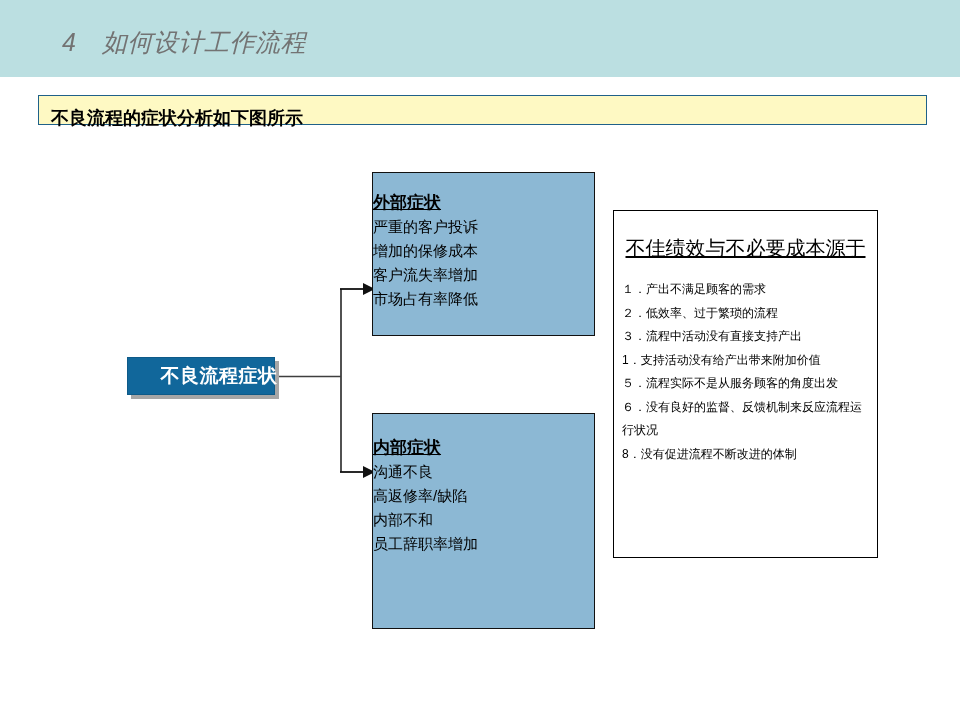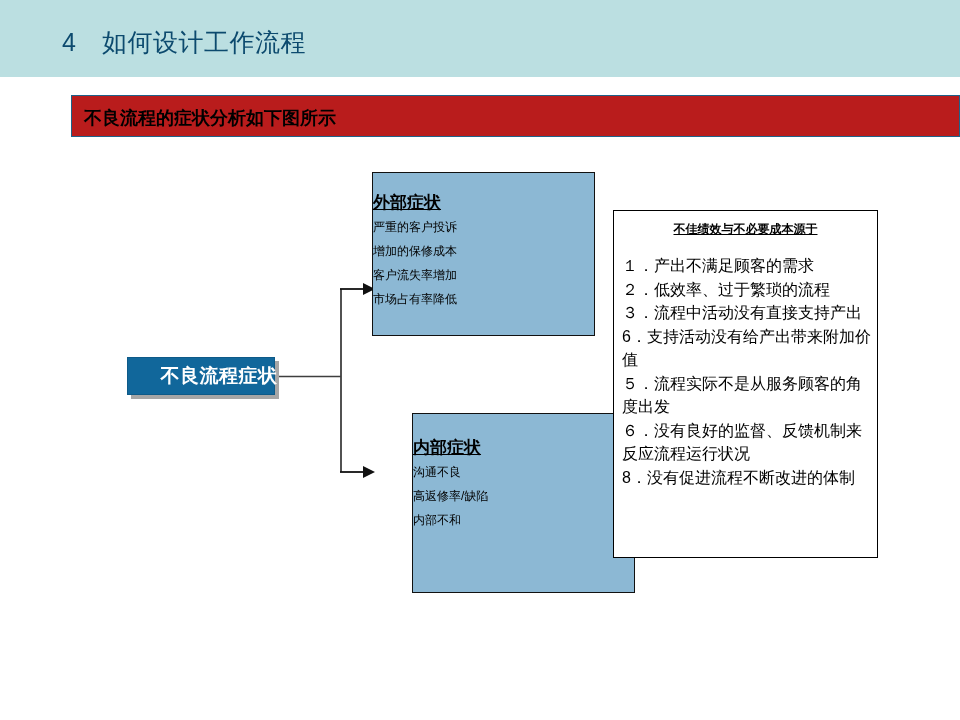--- a/index.html
+++ b/index.html
@@ -22,37 +22,37 @@
     top: 0;
     width: 960px;
     height: 77px;
     background: #bbdfe1;
   }
   #header-title {
     position: absolute;
     left: 62px;
     top: 26px;
     font-size: 25px;
-    color: #0c4a6e;
+    color: #737373;
     letter-spacing: 0.5px;
     white-space: pre;
     font-weight: 400;
+    font-style: italic;
   }
 
   
   #subtitle-box {
     position: absolute;
     left: 38px;
     top: 95px;
     width: 889px;
-    height: 42px;
+    height: 30px;
     border: 1.5px solid #1f6189;
-    background: #b91c1c;
-    box-sizing: border-box;
-    margin-left: 33px;
+    background: #fef9c3;
+    box-sizing: border-box;
   }
   #subtitle-text {
     position: absolute;
     left: 12px;
     top: 10px;
     font-size: 18px;
     font-weight: bold;
     color: #000000;
     white-space: pre;
   }
@@ -110,65 +110,64 @@
   #box-external {
     left: 372px;
     top: 172px;
     width: 223px;
     height: 164px;
   }
   #box-internal {
     left: 372px;
     top: 413px;
     width: 223px;
-    height: 180px;
-    margin-left: 40px;
+    height: 216px;
   }
   .symptom-title {
     font-size: 17px;
     font-weight: bold;
     text-decoration: underline;
     margin-top: 18px;
     line-height: 24px;
     white-space: pre;
   }
   #box-internal .symptom-title {
     margin-top: 22px;
   }
   .symptom-lines {
-    font-size: 12px;
+    font-size: 15px;
     line-height: 24px;
   }
   .symptom-lines div {
     white-space: pre;
   }
 
   
   #causes-panel {
     position: absolute;
     left: 613px;
     top: 210px;
     width: 265px;
     height: 348px;
     border: 1.5px solid #000000;
     background: #ffffff;
     box-sizing: border-box;
   }
   #causes-title {
     text-align: center;
-    font-size: 12px;
-    font-weight: bold;
+    font-size: 20px;
+    font-weight: normal;
     text-decoration: underline;
-    margin-top: 10px;
+    margin-top: 24px;
     white-space: pre;
   }
   #causes-list {
     margin-top: 16px;
     padding: 0 6px 0 8px;
-    font-size: 16px;
+    font-size: 12px;
     line-height: 23.5px;
   }
   #causes-list .cause-item {
     text-indent: 0;
   }
 </style>
 </head>
 <body>
 
 <div id="header-band"></div>
@@ -205,27 +204,28 @@
     <div>市场占有率降低</div>
   </div>
 </div>
 
 <div class="symptom-box" id="box-internal">
   <div class="symptom-title">内部症状</div>
   <div class="symptom-lines">
     <div>沟通不良</div>
     <div>高返修率/缺陷</div>
     <div>内部不和</div>
+    <div>员工辞职率增加</div>
   </div>
 </div>
 
 <div id="causes-panel">
   <div id="causes-title">不佳绩效与不必要成本源于</div>
   <div id="causes-list">
     <div class="cause-item">１．产出不满足顾客的需求</div>
     <div class="cause-item">２．低效率、过于繁琐的流程</div>
     <div class="cause-item">３．流程中活动没有直接支持产出</div>
-    <div class="cause-item">6．支持活动没有给产出带来附加价值</div>
+    <div class="cause-item">1．支持活动没有给产出带来附加价值</div>
     <div class="cause-item">５．流程实际不是从服务顾客的角度出发</div>
     <div class="cause-item">６．没有良好的监督、反馈机制来反应流程运行状况</div>
     <div class="cause-item">8．没有促进流程不断改进的体制</div>
   </div>
 </div>
 
 </body></html>

